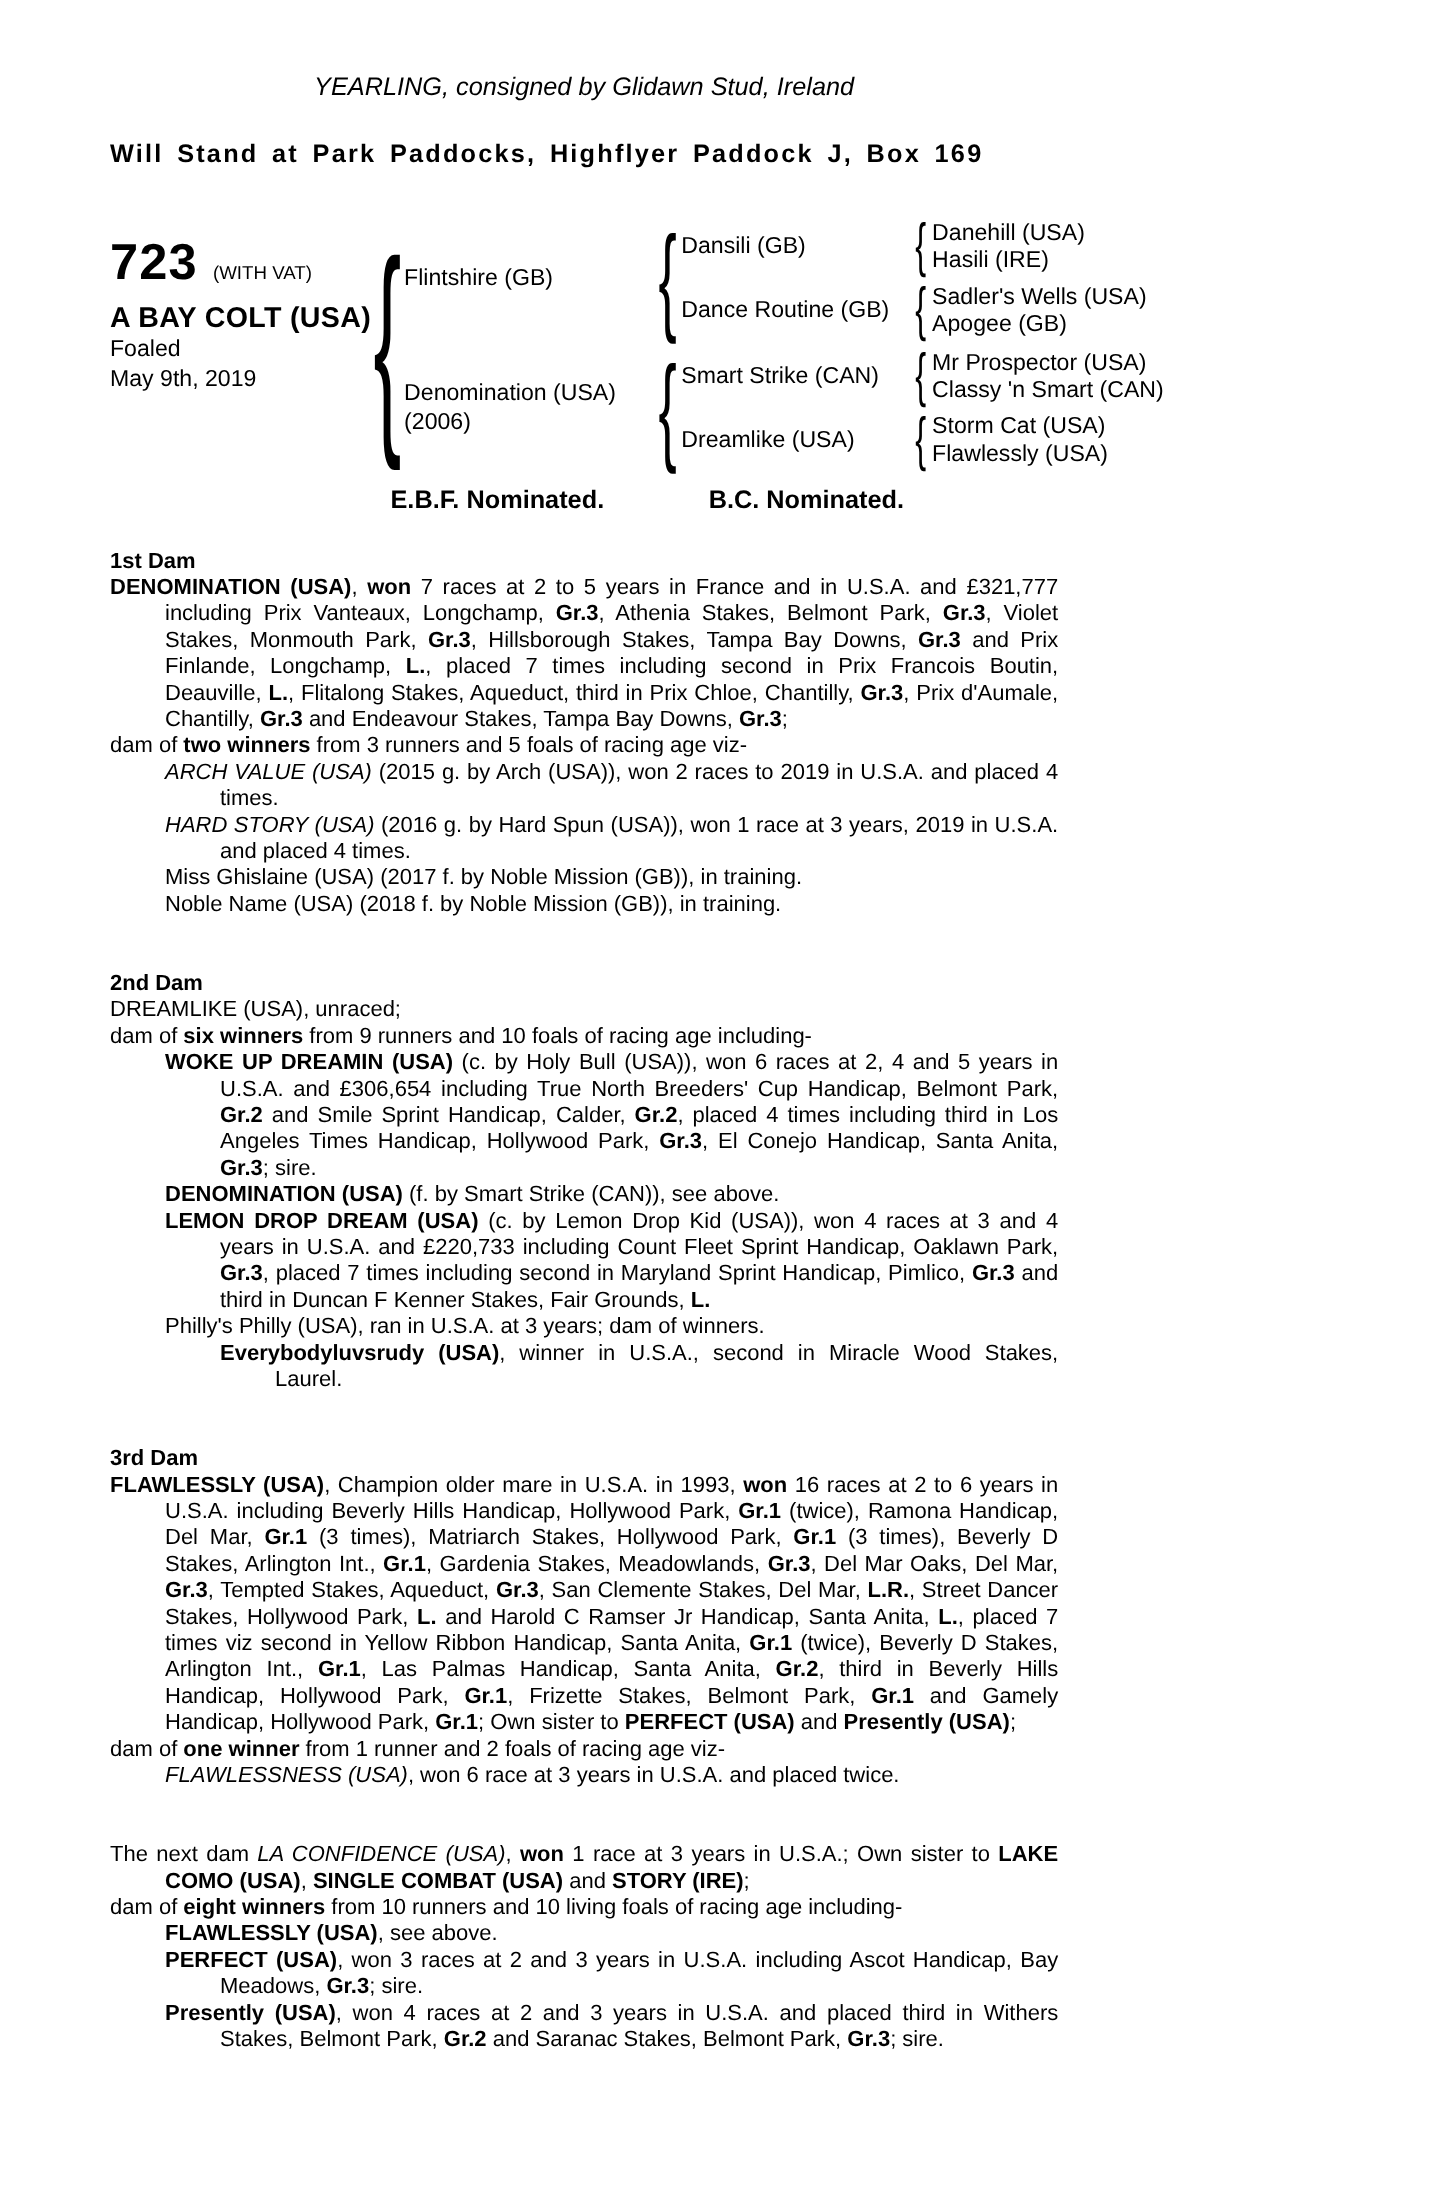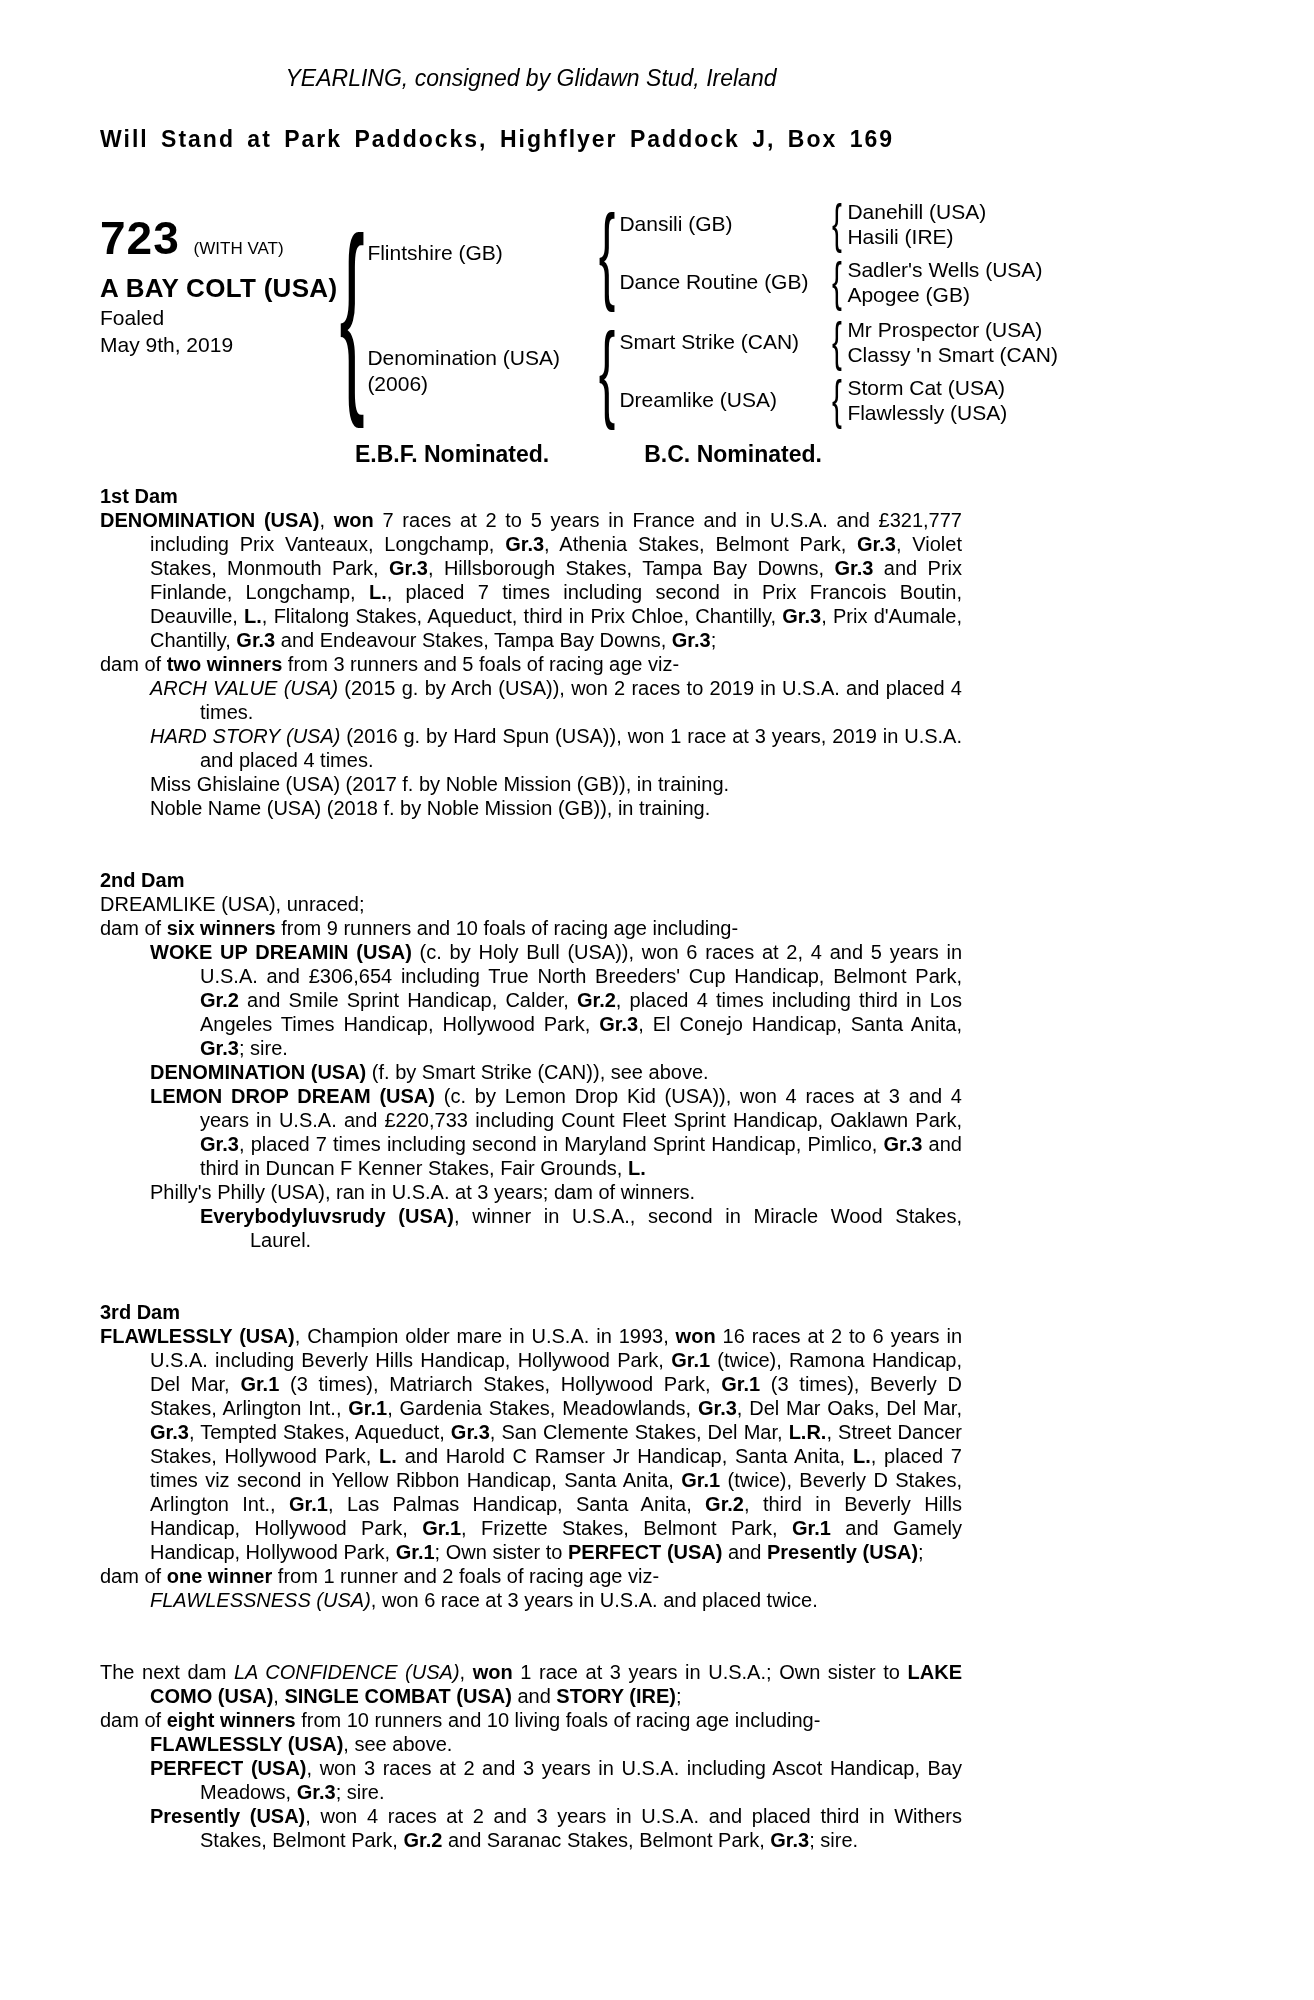--- a/index.html
+++ b/index.html
@@ -39,21 +39,21 @@
   .gp-row { display:flex; align-items:center; }
   .gp-row + .gp-row { margin-top:8px; }
   .gp-name { width:208px; white-space:nowrap; }
   .ggp-col div { line-height:25px; white-space:nowrap; }
 
   .nominations { display:flex; font-weight:bold; font-size:23px; margin-top:16px;align-items:flex-end; }
   .ebf { margin-left:255px; }
   .bc { margin-left:95px; }
 
   
-  .catalogue { font-size:20px; line-height:24px; margin-top:16px; }
+  .catalogue { font-size:20px; line-height:24px; margin-top:30px; }
   .section + .section { margin-top:48px; }
   .sec-heading { font-weight:bold; }
   .para { margin:0; text-align:justify; }
   .indent-0 { padding-left:50px;  text-indent:-50px; }
   .indent-1 { padding-left:100px; text-indent:-50px; }
   .indent-2 { padding-left:150px; text-indent:-50px; }
   .b { font-weight:bold; }
   .i { font-style:italic; }
 </style>
 </head>

